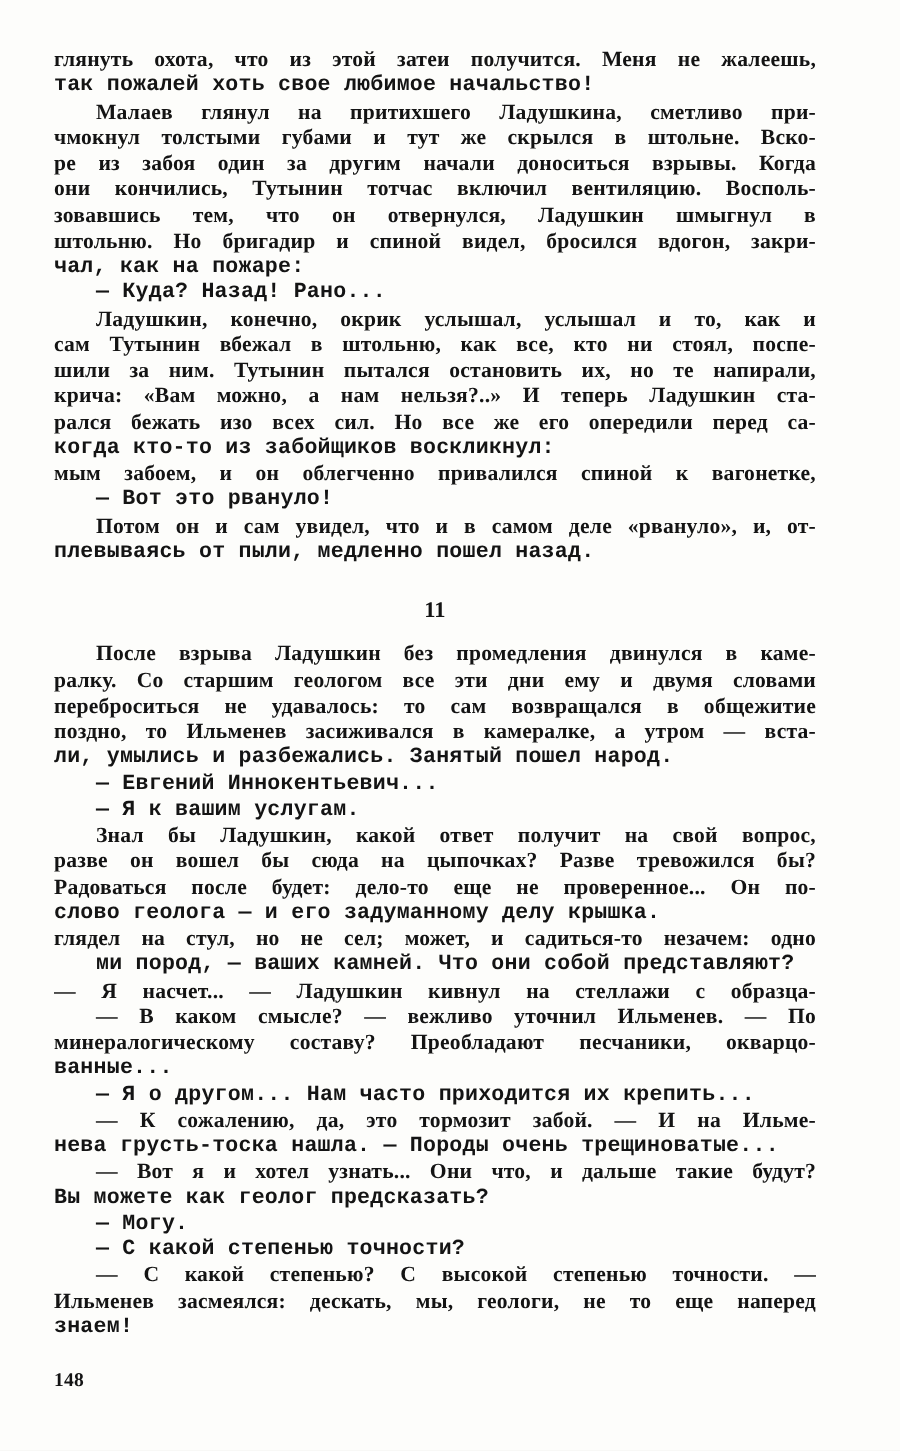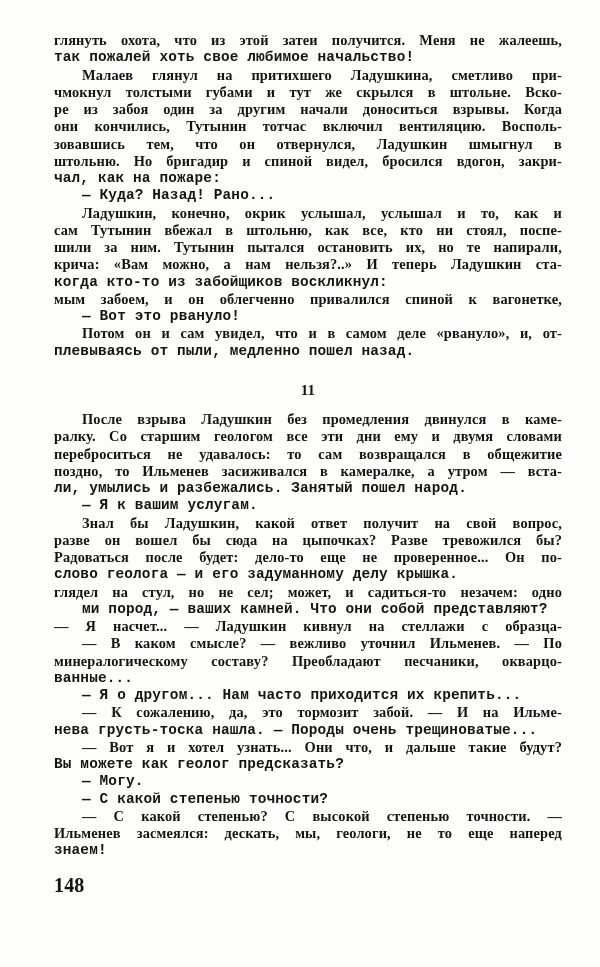--- a/index.html
+++ b/index.html
@@ -15,21 +15,21 @@
   .page {
     position: relative;
     width: 600px;
     height: 967px;
     background: #fdfdfb;
     overflow: hidden;
     color: #141414;
   }
   .text-block {
     position: absolute;
-    left: 54px;
+    left: 36px;
     top: 32px;
     width: 508px;
     font-size: 14.4px;
     line-height: 17.25px;
     font-weight: 700;
     letter-spacing: 0.15px;
   }
   .para { margin: 0; padding: 0; }
   .ln {
     text-align: justify;
@@ -49,21 +49,21 @@
   .section-heading {
     text-align: center;
     text-align-last: center;
     font-weight: 700;
     font-size: 15px;
     margin: 22px 0 12px 0;
     line-height: 17.25px;
   }
   .page-number {
     margin-top: 17px;
-    font-size: 20px;
+    font-size: 13px;
     font-weight: 700;
     text-align: right;
     text-align-last: left;
   }
 </style>
 </head>
 <body>
 
 <div class="page">
   <div class="text-block">
@@ -82,37 +82,41 @@
         <div class="ln last">чал, как на пожаре:</div>
       </div>
       <div class="para indent">
         <div class="ln last">— Куда? Назад! Рано...</div>
       </div>
       <div class="para indent">
         <div class="ln">Ладушкин, конечно, окрик услышал, услышал и то, как и</div>
         <div class="ln">сам Тутынин вбежал в штольню, как все, кто ни стоял, поспе-</div>
         <div class="ln">шили за ним. Тутынин пытался остановить их, но те напирали,</div>
         <div class="ln">крича: «Вам можно, а нам нельзя?..» И теперь Ладушкин ста-</div>
+        <div class="ln">рался бежать изо всех сил. Но все же его опередили перед са-</div>
         <div class="ln last">когда кто-то из забойщиков воскликнул:</div>
         <div class="ln">мым забоем, и он облегченно привалился спиной к вагонетке,</div>
       </div>
       <div class="para indent">
         <div class="ln last">— Вот это рвануло!</div>
       </div>
       <div class="para indent">
         <div class="ln">Потом он и сам увидел, что и в самом деле «рвануло», и, от-</div>
         <div class="ln last">плевываясь от пыли, медленно пошел назад.</div>
       </div>
       <div class="section-heading">11</div>
       <div class="para indent">
         <div class="ln">После взрыва Ладушкин без промедления двинулся в каме-</div>
         <div class="ln">ралку. Со старшим геологом все эти дни ему и двумя словами</div>
         <div class="ln">переброситься не удавалось: то сам возвращался в общежитие</div>
         <div class="ln">поздно, то Ильменев засиживался в камералке, а утром — вста-</div>
         <div class="ln last">ли, умылись и разбежались. Занятый пошел народ.</div>
+      </div>
+      <div class="para indent">
+        <div class="ln last">— Евгений Иннокентьевич...</div>
       </div>
       <div class="para indent">
         <div class="ln last">— Я к вашим услугам.</div>
       </div>
       <div class="para indent">
         <div class="ln">Знал бы Ладушкин, какой ответ получит на свой вопрос,</div>
         <div class="ln">разве он вошел бы сюда на цыпочках? Разве тревожился бы?</div>
         <div class="ln">Радоваться после будет: дело-то еще не проверенное... Он по-</div>
         <div class="ln last">слово геолога — и его задуманному делу крышка.</div>
         <div class="ln">глядел на стул, но не сел; может, и садиться-то незачем: одно</div>

